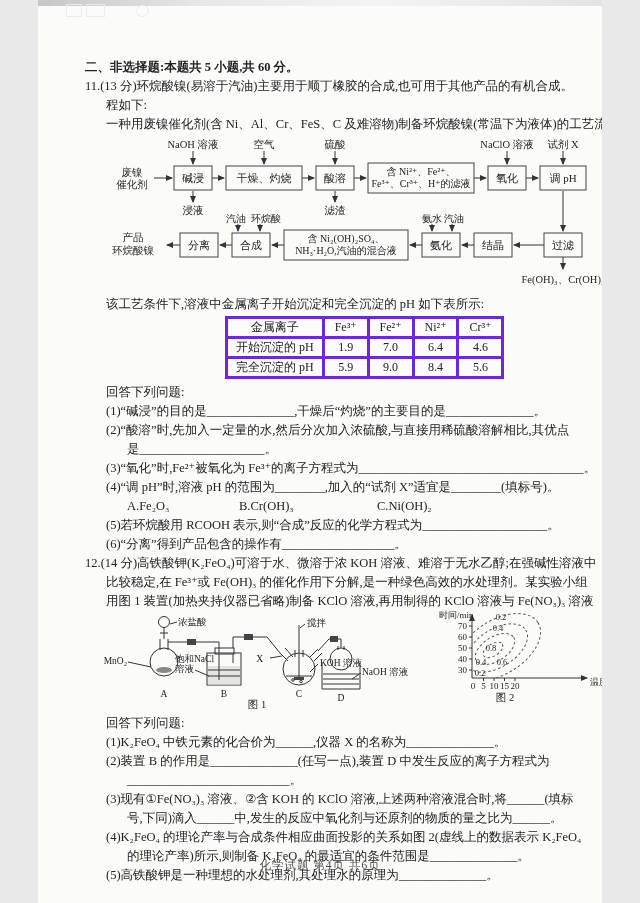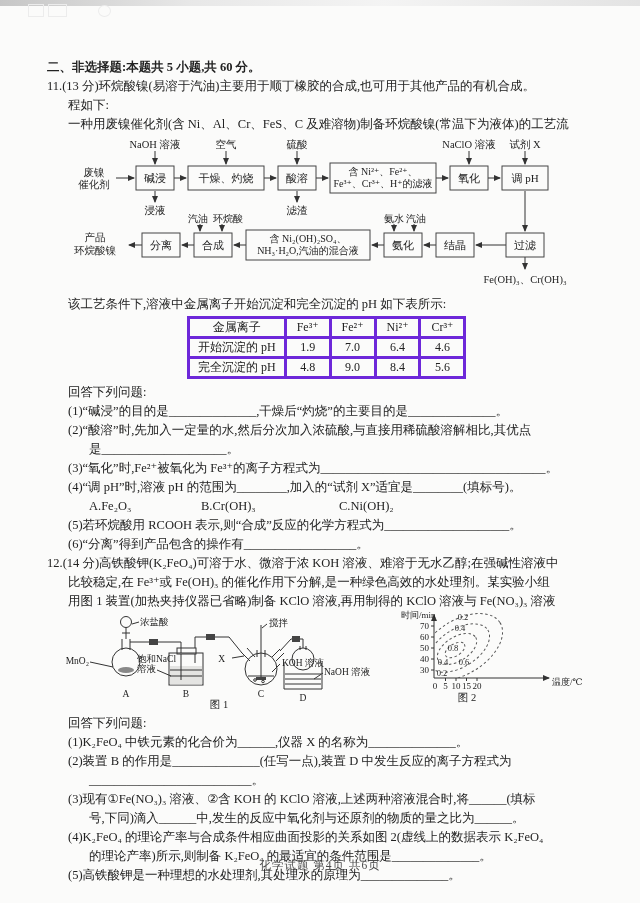--- a/index.html
+++ b/index.html
@@ -1,17 +1,17 @@
 <!DOCTYPE html>
 <html><head>
 <meta charset="utf-8">
 <style>
   html,body{margin:0;padding:0;}
   body{background:#e9e9e9;font-family:"Liberation Serif","DejaVu Serif","DejaVu Sans",serif;}
-  .page{position:relative;width:640px;height:903px;background:#fbfbfa;margin:0 auto;overflow:hidden;color:#222;}
+  .page{position:relative;width:564px;height:903px;background:#fbfbfa;margin:0 auto;overflow:hidden;color:#222;}
   .scan-top{position:absolute;top:0;left:0;width:100%;height:6px;
     background:linear-gradient(90deg,#b9b9b9,#e3e3e3 30%,#f2f2f2 60%,#dddddd);opacity:.8;}
   .artifact{position:absolute;border:1px solid #ececec;background:transparent;}
   .content{position:absolute;top:58px;left:47px;width:566px;}
   .line{font-size:12.5px;line-height:19px;white-space:nowrap;color:#222;}
   .bold{font-weight:bold;}
   .ind{padding-left:21px;}
   .ind2{padding-left:42px;}
   .opts{display:flex;padding-left:42px;}
   .opts span{display:inline-block;}
@@ -139,21 +139,21 @@
       </tr>
       <tr>
         <td>开始沉淀的 pH</td>
         <td>1.9</td>
         <td>7.0</td>
         <td>6.4</td>
         <td>4.6</td>
       </tr>
       <tr>
         <td>完全沉淀的 pH</td>
-        <td>4.8</td>
+        <td>5.9</td>
         <td>9.0</td>
         <td>8.4</td>
         <td>5.6</td>
       </tr>
     </tbody>
       </table>
 
     <div class="line ind">回答下列问题:</div>
     <div class="line ind">(1)“碱浸”的目的是______________,干燥后“灼烧”的主要目的是______________。</div>
     <div class="line ind">(2)“酸溶”时,先加入一定量的水,然后分次加入浓硫酸,与直接用稀硫酸溶解相比,其优点</div>

